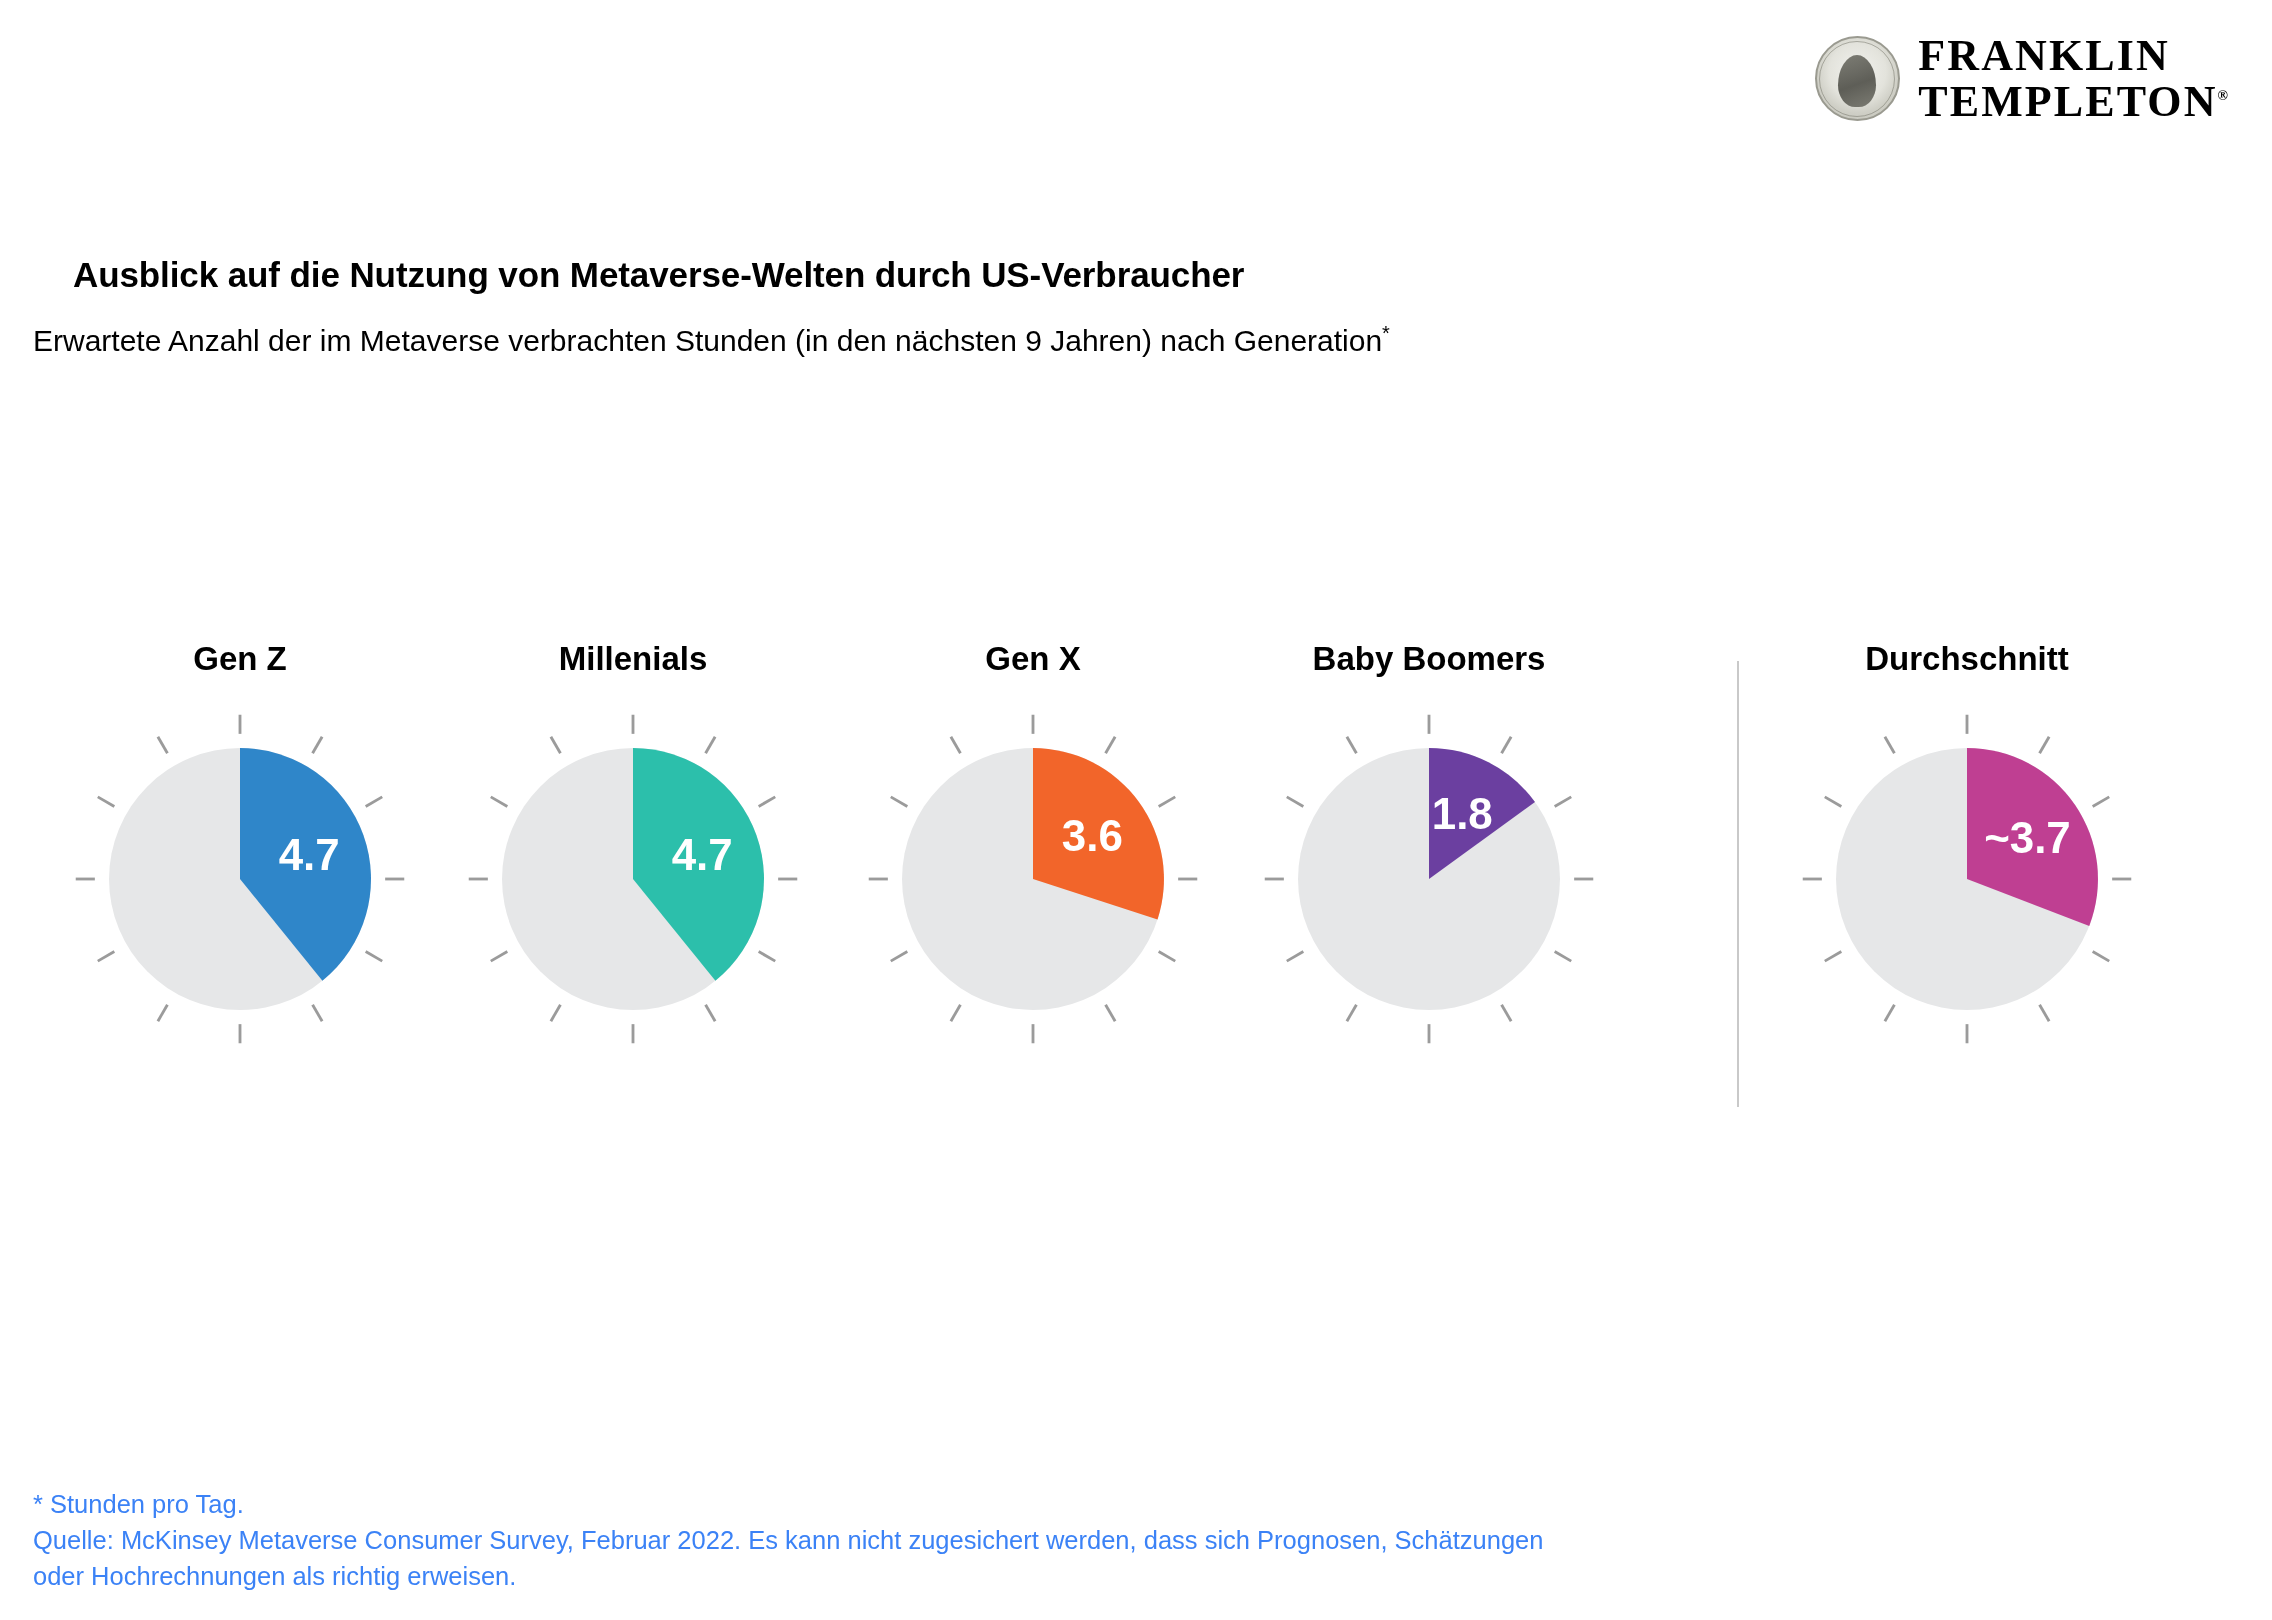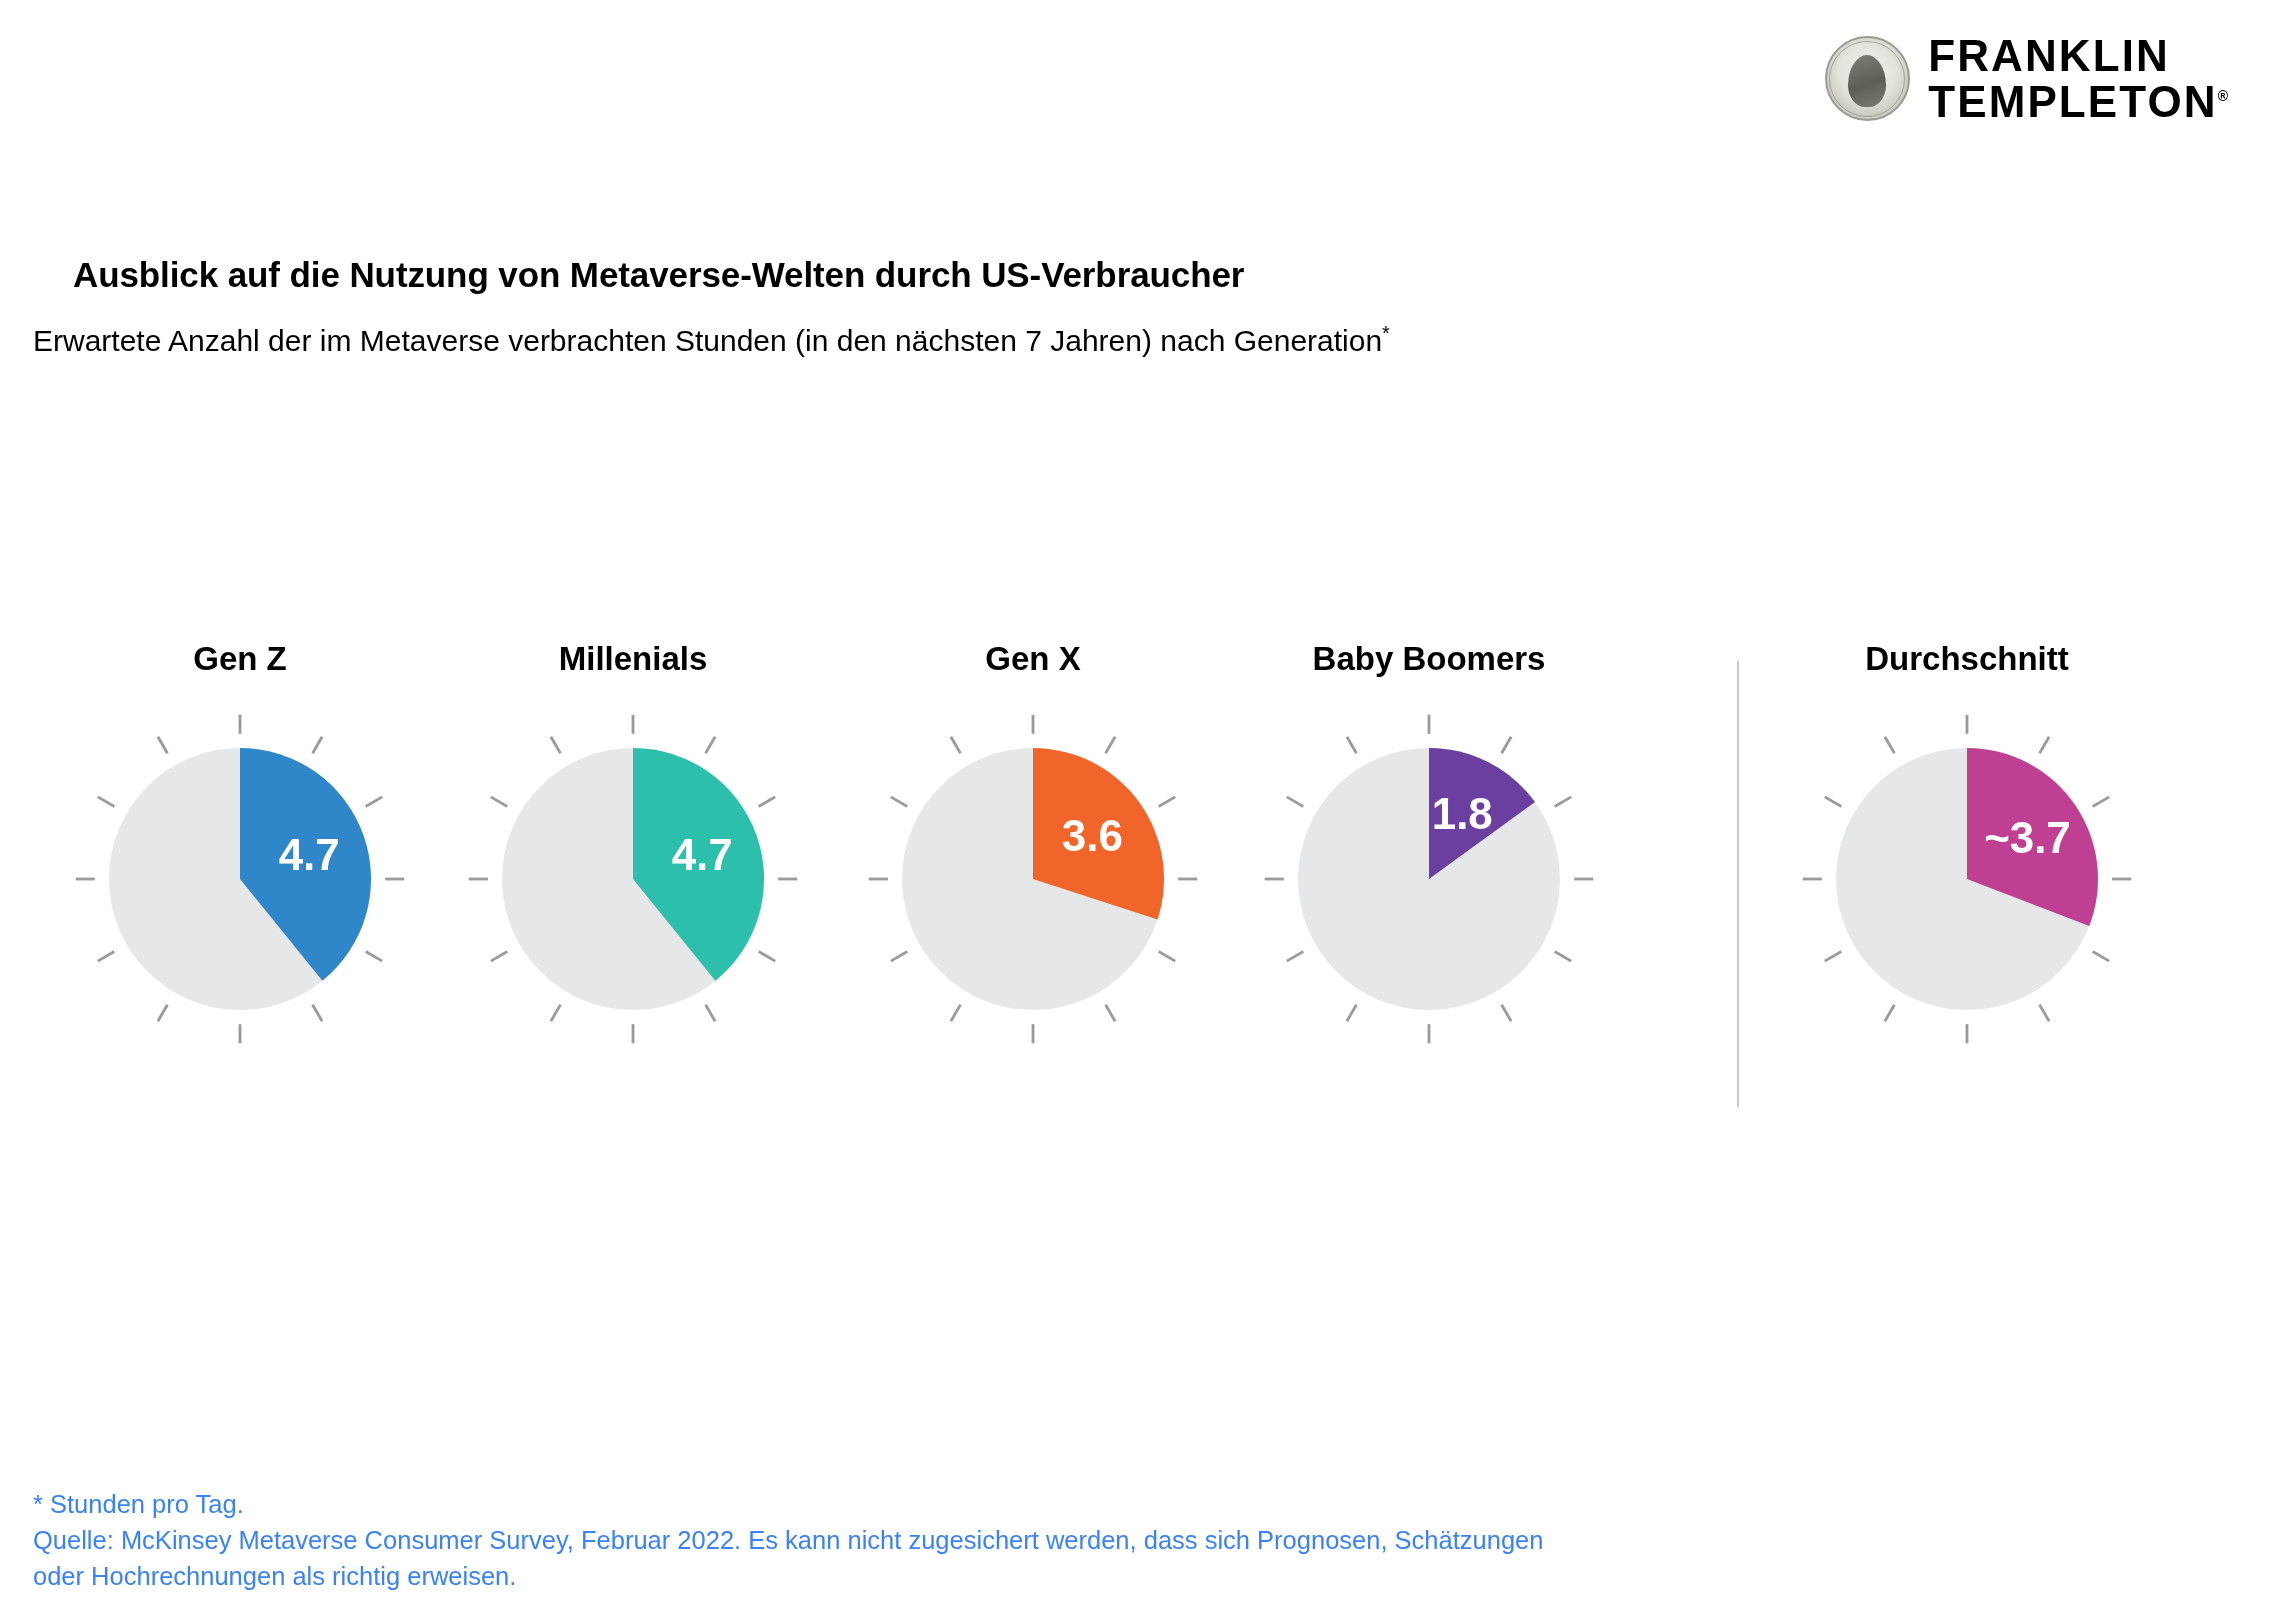--- a/index.html
+++ b/index.html
@@ -46,21 +46,21 @@
   .logo-medallion::after {
     content: "";
     position: absolute;
     left: 50%; top: 50%;
     transform: translate(-50%,-50%);
     width: 74px; height: 74px;
     border-radius: 50%;
     border: 1.4px solid rgba(120,120,110,.55);
   }
   .logo-text {
-    font-family: Liberation Sans, sans-serif;
+    font-family: Liberation Serif, serif;
     font-weight: 700;
     font-size: 44px;
     line-height: 1.04;
     letter-spacing: 2.1px;
     text-align: left;
     white-space: nowrap;
   }
   .logo-text .reg {
     font-size: 14px;
     vertical-align: super;
@@ -145,21 +145,21 @@
 <div class="logo">
   <div class="logo-medallion"></div>
   <div class="logo-text">
     <div>FRANKLIN</div>
     <div><span>TEMPLETON</span><span class="reg">®</span></div>
   </div>
 </div>
 
 <div class="title">Ausblick auf die Nutzung von Metaverse-Welten durch US-Verbraucher</div>
 <div class="subtitle">
-  <span>Erwartete Anzahl der im Metaverse verbrachten Stunden (in den nächsten 7 Jahren) nach Generation</span><span class="ast">*</span>
+  <span>Erwartete Anzahl der im Metaverse verbrachten Stunden (in den nächsten 9 Jahren) nach Generation</span><span class="ast">*</span>
 </div>
 
 <div class="charts">
   <div class="divider" style="left:1737px;"></div>
   <div id="panels-host">
       <div class="panel" style="left: 42px;">
         <div class="panel-label">Gen Z</div>
         <div class="dial-wrap">
           <svg width="354" height="354" viewBox="0 0 500 500">
             <line x1="250.0" y1="45.0" x2="250.0" y2="18.0" stroke="#9b9b9b" stroke-width="4" stroke-linecap="butt"></line>

